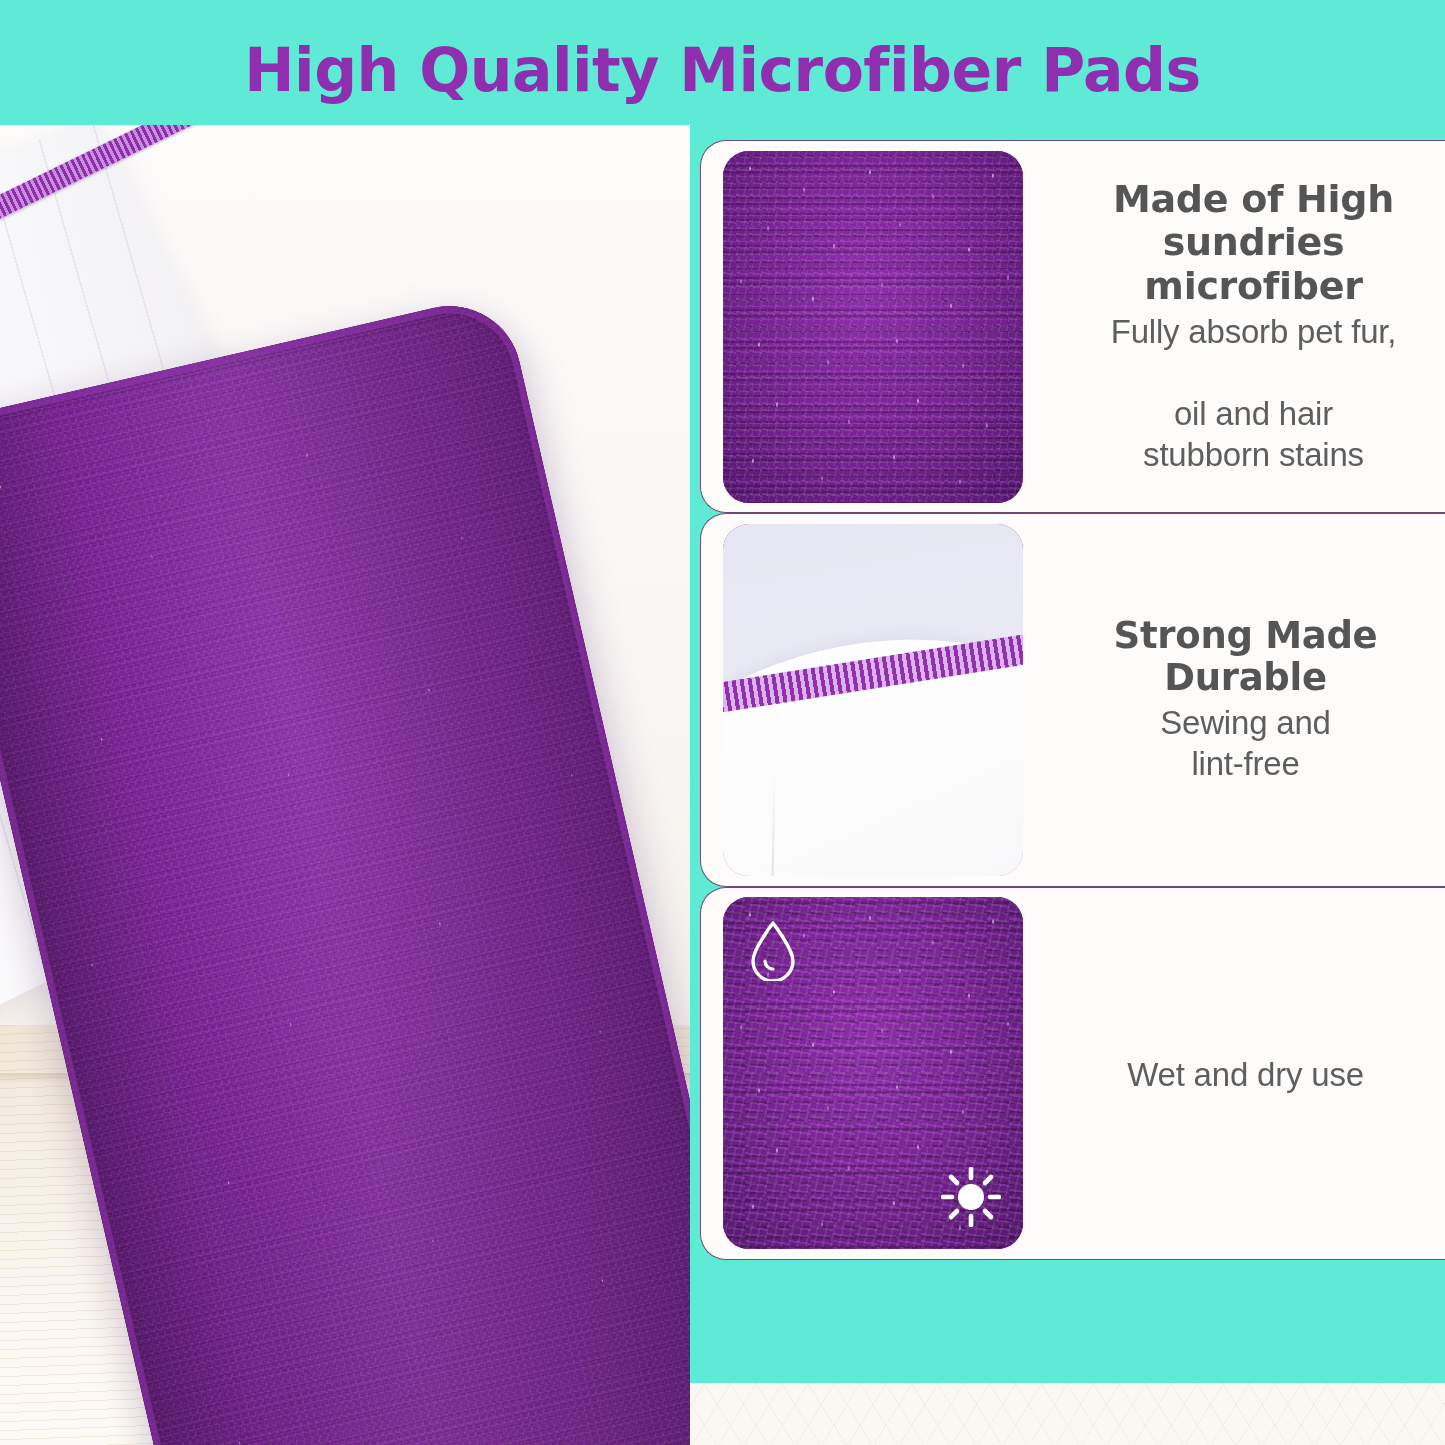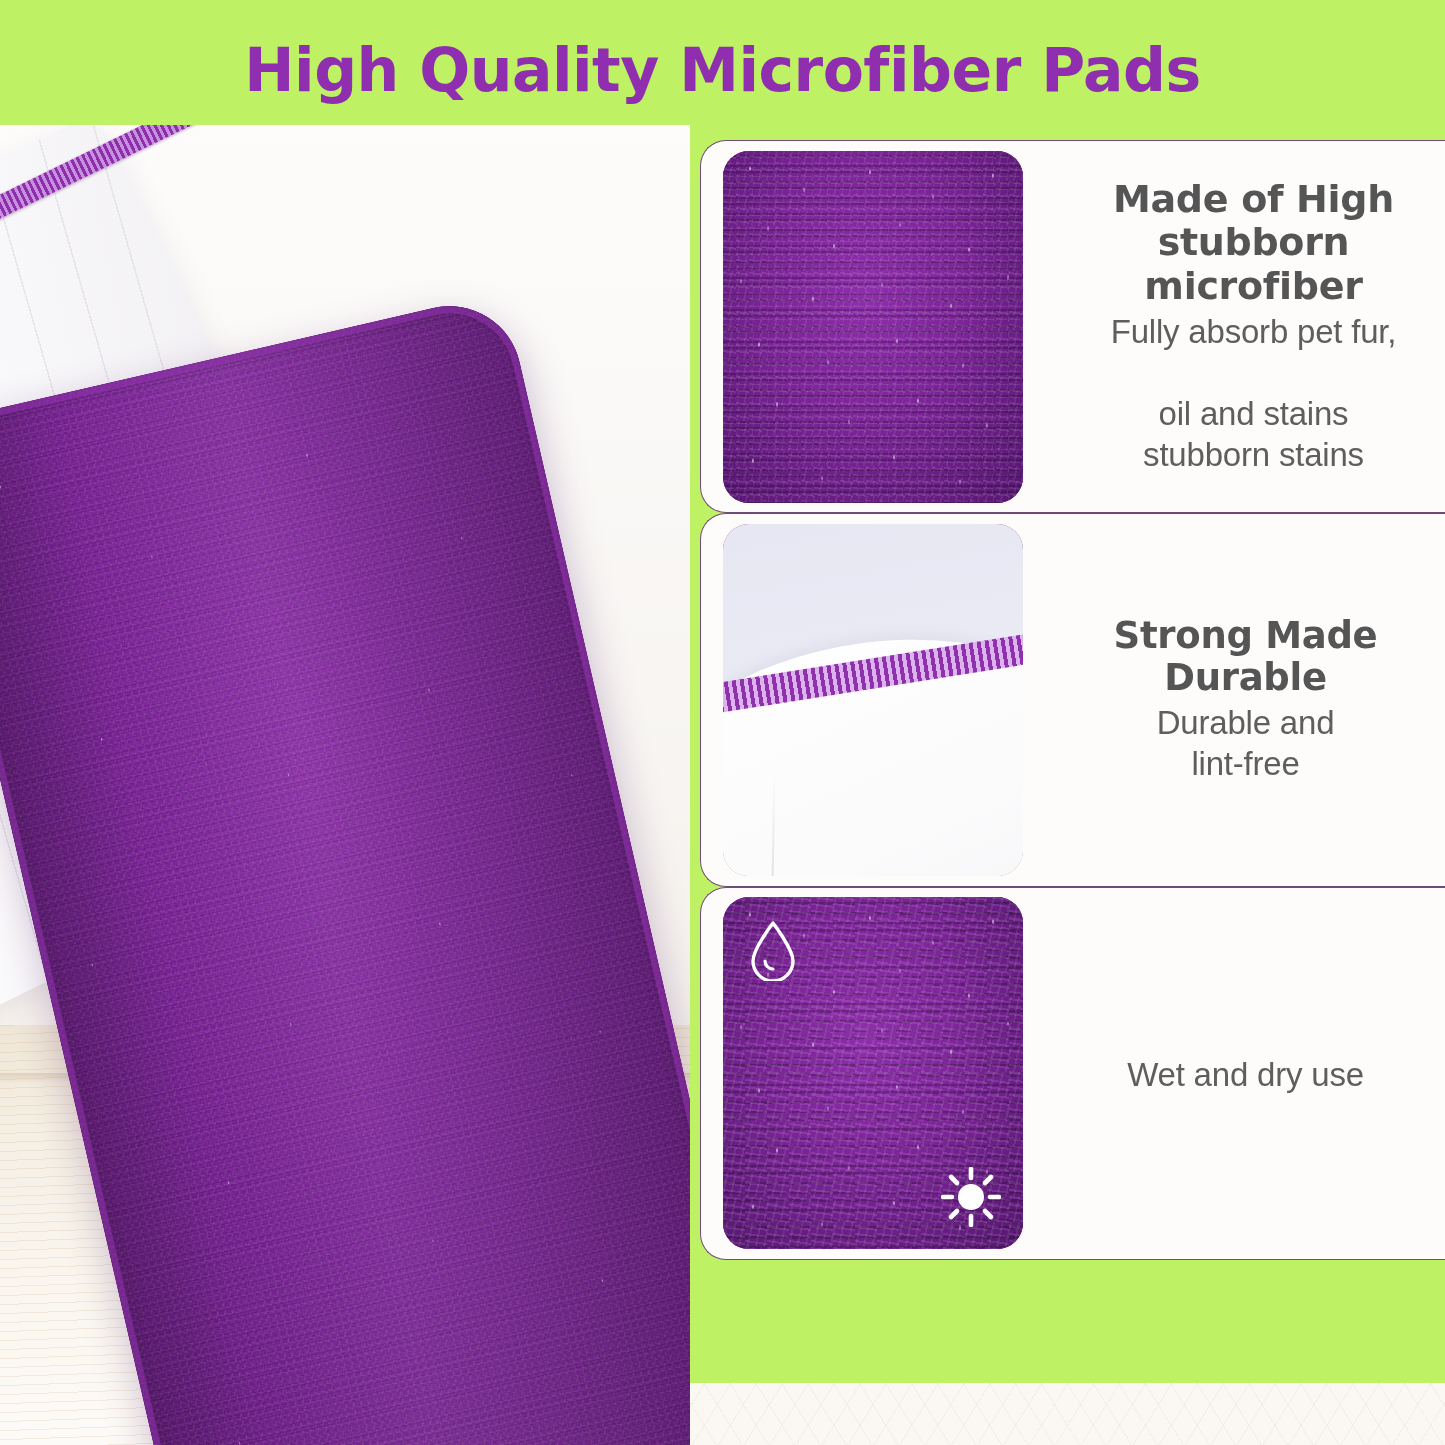--- a/index.html
+++ b/index.html
@@ -5,21 +5,21 @@
   * { margin:0; padding:0; box-sizing:border-box; }
   html,body { width:1445px; height:1445px; }
   body {
     font-family:"Liberation Sans", sans-serif;
     background:#fbf9f7;
     overflow:hidden;
     position:relative;
   }
 
   
-  .page { position:relative; width:1445px; height:1445px; background:#bef264; overflow:hidden; }
+  .page { position:relative; width:1445px; height:1445px; background:#5eead4; overflow:hidden; }
 
   
   .title-bar {
     position:absolute; top:0; left:0; width:1445px; height:140px;
     display:flex; align-items:center; justify-content:center;
     z-index:30;
   }
   .title {
     font-size:60px; font-weight:bold; color:#8f2fb0;
     letter-spacing:-0.5px; white-space:nowrap;
@@ -303,45 +303,45 @@
 
   <div class="cards">
 
     <div class="card card-1">
       <div class="card-thumb">
         <div class="tex-loop"></div>
       </div>
       <div class="card-text">
         <div class="card-head">
           <span>Made of High</span><br>
-          <span>stubborn microfiber</span>
+          <span>sundries microfiber</span>
         </div>
         <div class="card-sub">
           <span>Fully absorb pet fur,</span><br>
           <br>
-          <span>oil and stains</span><br>
+          <span>oil and hair</span><br>
           <span>stubborn stains</span>
         </div>
       </div>
     </div>
 
     <div class="card card-2">
       <div class="card-thumb">
         <div class="tex-stitch">
           <div class="stitch-pad"></div>
           <div class="stitch-edge-arc"></div>
         </div>
       </div>
       <div class="card-text">
         <div class="card-head">
           <span>Strong Made</span><br>
           <span>Durable</span>
         </div>
         <div class="card-sub">
-          <span>Durable and</span><br>
+          <span>Sewing and</span><br>
           <span>lint-free</span>
         </div>
       </div>
     </div>
 
     <div class="card card-3">
       <div class="card-thumb">
         <div class="tex-loop coarse"></div>
 
         <svg class="thumb-icon icon-drop" viewBox="0 0 56 62">

